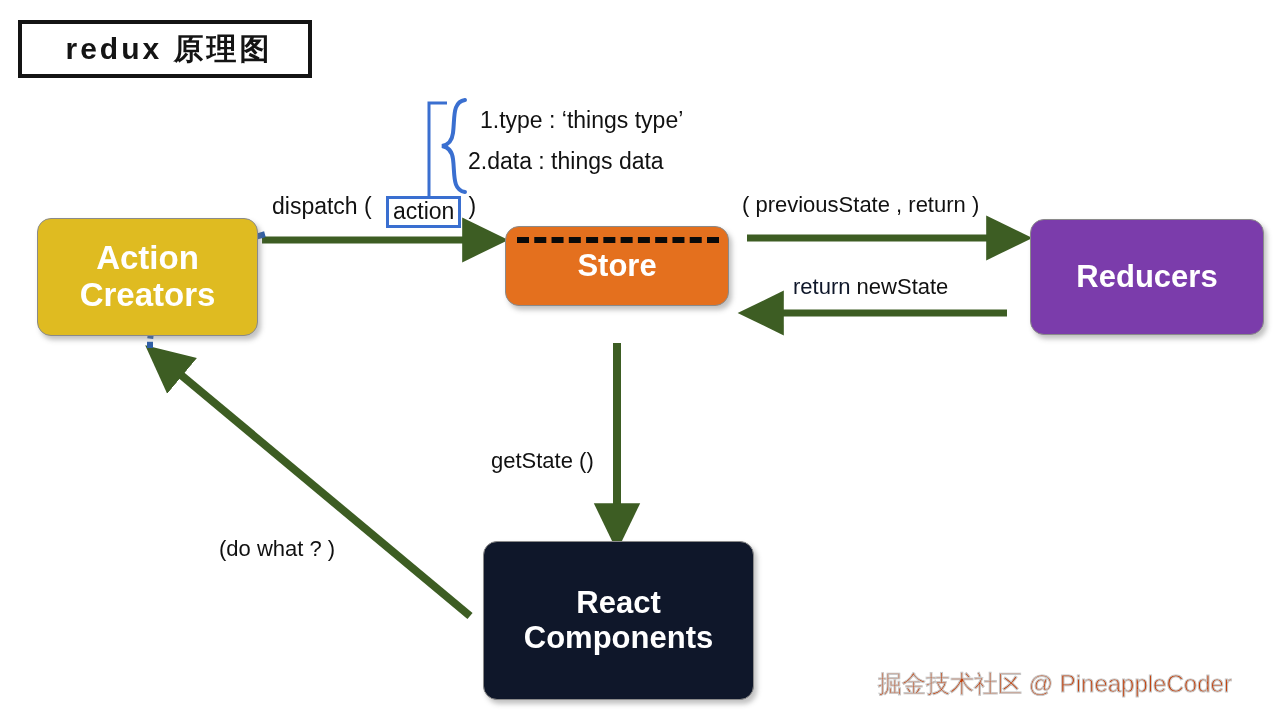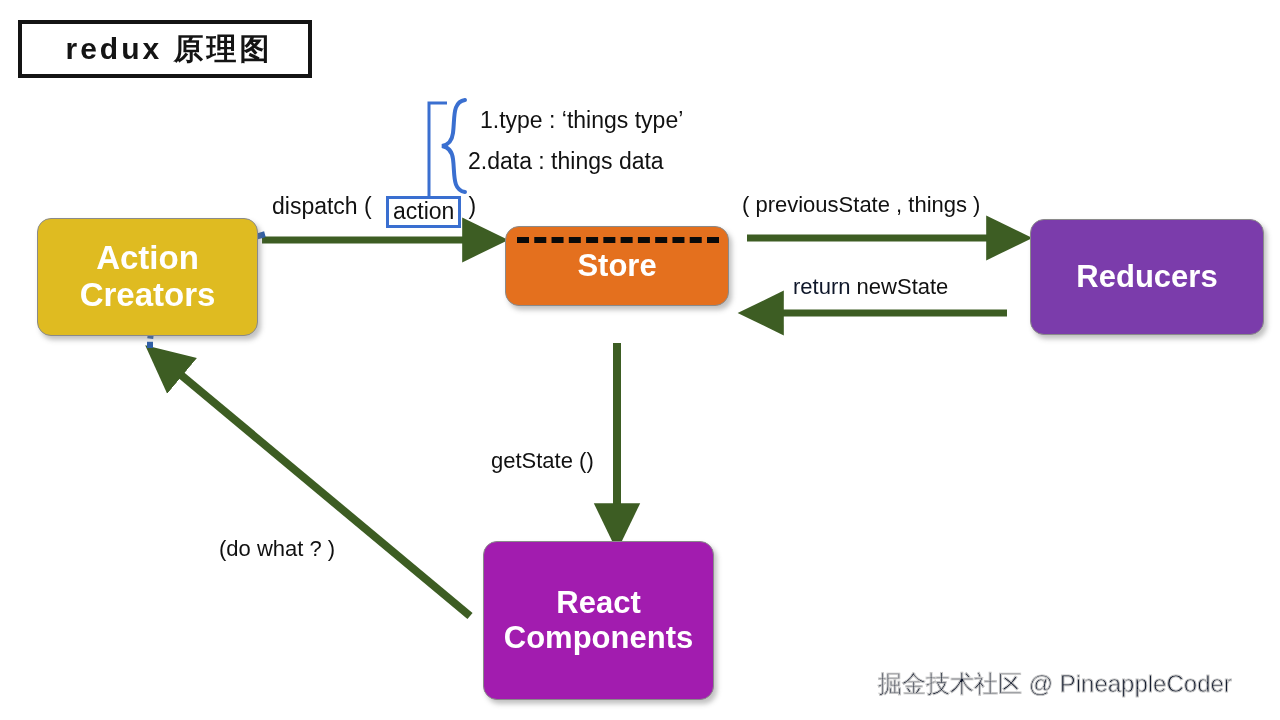--- a/index.html
+++ b/index.html
@@ -64,22 +64,22 @@
     left: 505px; top: 226px;  width: 224px; height: 80px;
     background: #e4701e;
     font-size: 31px;
   }
   #node-reducers {
     left: 1030px; top: 219px; width: 234px; height: 116px;
     background: #7b3cab;
     font-size: 31px;
   }
   #node-react {
-    left: 483px; top: 541px;  width: 231px; height: 159px;
-    background: #a21caf;
+    left: 483px; top: 541px;  width: 271px; height: 159px;
+    background: #0f172a;
     font-size: 31px;
   }
   
   #store-dash {
     position: absolute;
     left: 517px;
     top: 237px;
     width: 202px;
     height: 0;
     border-top: 6px dashed #0a0a0a;
@@ -112,21 +112,21 @@
     line-height: 24px;
     height: 26px;
     box-sizing: content-box;
   }
   
   #watermark {
     position: absolute;
     left: 878px;
     top: 668px;
     font-size: 24px;
-    color: #0f172a;
+    color: #c2410c;
     -webkit-text-stroke: 1px #c9c9c9;
     text-shadow: 0 0 1px #d7d7d7;
     white-space: nowrap;
     font-family: "Liberation Sans", sans-serif;
   }
   
   #overlay {
     position: absolute;
     left: 0; top: 0;
     width: 1280px;
@@ -214,21 +214,21 @@
   </div>
 
   <div class="label" id="lbl-dispatch">
     <span>dispatch ( </span><span style="display:inline-block;width:84px"></span><span> )</span>
   </div>
   <div id="action-token">action</div>
 
   <div class="label" id="lbl-type">1.type : ‘things type’</div>
   <div class="label" id="lbl-data">2.data :  things data</div>
 
-  <div class="label" id="lbl-prevstate">( previousState , things )</div>
+  <div class="label" id="lbl-prevstate">( previousState , return )</div>
 
   <div class="label" id="lbl-return"><span class="kw">return</span><span> newState</span></div>
 
   <div class="label" id="lbl-getstate">getState ()</div>
   <div class="label" id="lbl-dowhat">(do what ? )</div>
 
   <div id="watermark">掘金技术社区 @ PineappleCoder</div>
 
 </div>
 

